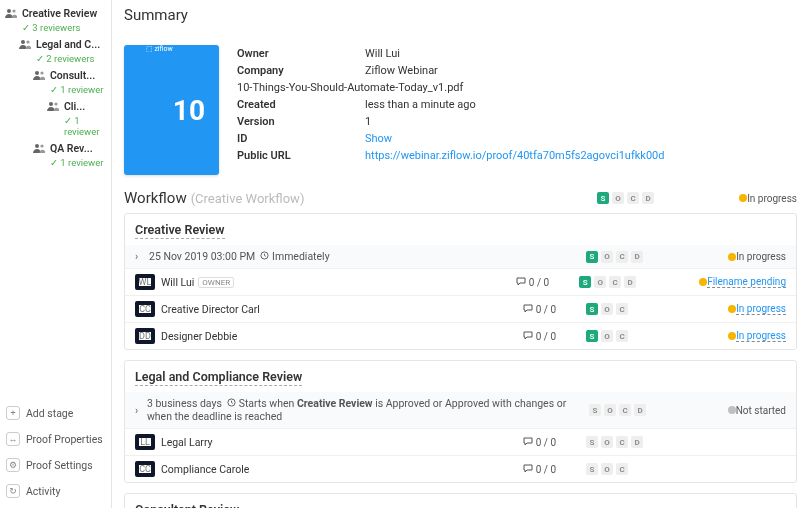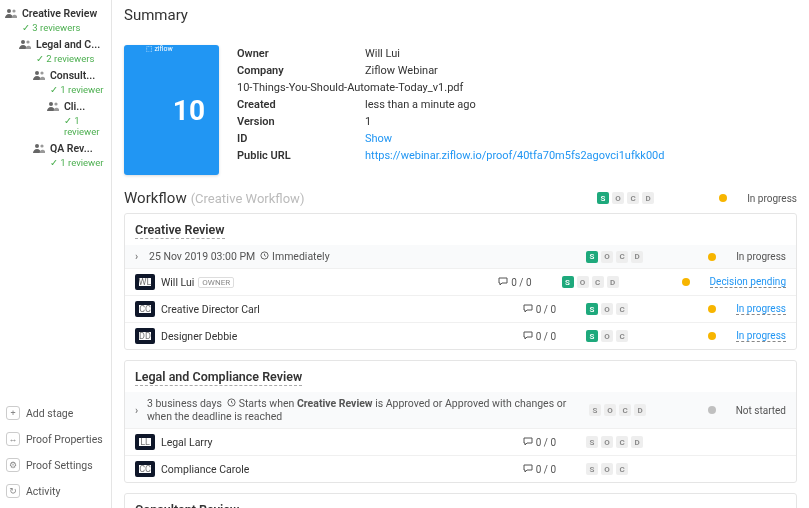--- a/index.html
+++ b/index.html
@@ -44,21 +44,21 @@
 .timing{color:#555}
 .person-row{border-top:1px solid #f0f0f0}
 .badge-initials{width:20px;height:16px;border:4px solid #0f172a;border-radius:2px;font-size:9px;color:#777;display:flex;align-items:center;justify-content:center;margin-right:6px;flex-shrink:0;background:#fff}
 .pname{color:#333}
 .owner-tag{font-size:8px;color:#888;border:1px solid #ddd;border-radius:2px;padding:0 3px;margin-left:4px;text-transform:uppercase}
 .spacer{flex:1}
 .comments{display:flex;align-items:center;gap:3px;color:#555;font-size:10px;margin-right:30px}
 .pills{display:flex;gap:3px;margin-right:60px;width:60px}
 .pill{width:12px;height:12px;border-radius:2px;font-size:8px;font-weight:600;display:flex;align-items:center;justify-content:center;background:#eee;color:#888}
 .pill.on{background:#1ea97c;color:#fff}
-.status{display:flex;align-items:center;gap:20px;font-size:10px;color:#555;min-width:80px;justify-content:flex-end}
+.status{display:flex;align-items:center;gap:0;font-size:10px;color:#555;min-width:80px;justify-content:flex-end}
 .status .dot{width:8px;height:8px;border-radius:50%}
 .status .dot.amber{background:#f7b500}
 .status .dot.gray{background:#c0c0c0}
 .status a{border-bottom:1px dashed #888}
 </style>
 </head>
 <body>
 
 <div class="layout">
   <div class="sidebar">
@@ -240,21 +240,21 @@
               <span>0 / 0</span>
             </span>
       <span class="pills">
               <span class="pill on">S</span>
               <span class="pill ">O</span>
               <span class="pill ">C</span>
               <span class="pill ">D</span>
             </span>
       <span class="status">
               <span class="dot amber"></span>
-              <a href="#">Decision pending</a>
+              <a href="#">Filename pending</a>
             </span>
     </div>
           <div class="person-row">
       <span class="badge-initials">CC</span>
       <span class="pname">Creative Director Carl</span>
 
       <span class="spacer"></span>
       <span class="comments">
               <svg width="10" height="10" viewBox="0 0 10 10">
                 <path d="M1 1h8v5H4l-2 2V6H1z" fill="none" stroke="#555" stroke-width="1"></path>

